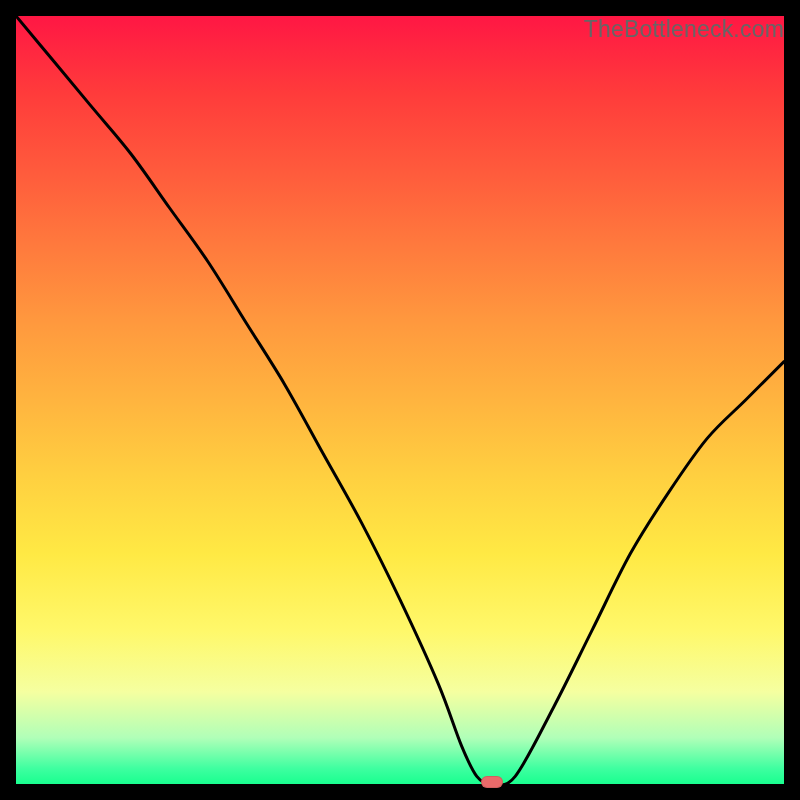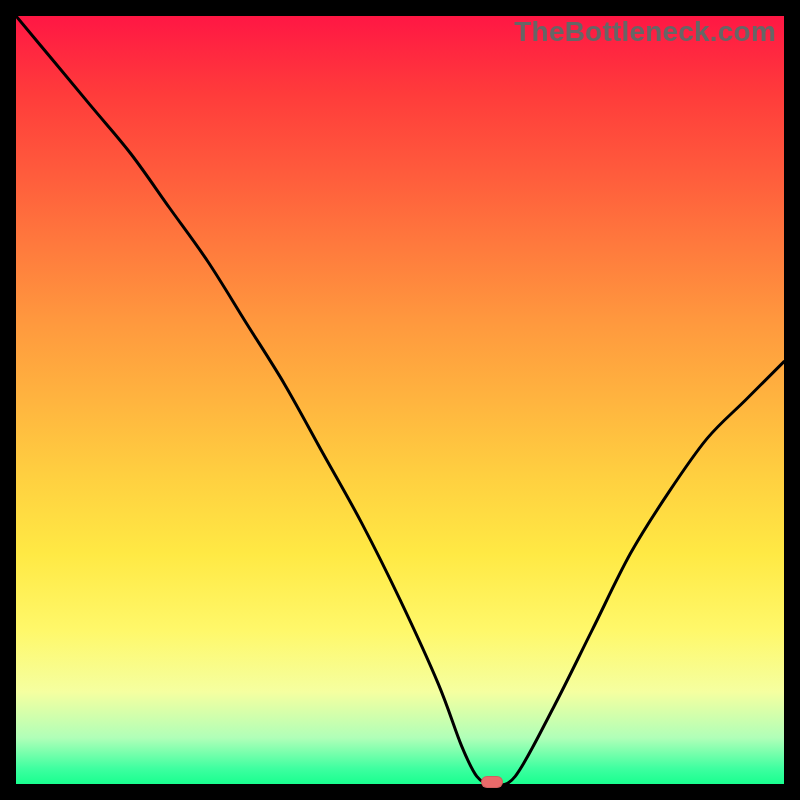--- a/index.html
+++ b/index.html
@@ -35,23 +35,23 @@
       #fff86a 80%,
       #f5ffa0 88%,
       #b0ffb8 94%,
       #3effa0 98%,
       #19ff8f 100%
     );
   }
   .watermark {
     position: absolute;
     top: 0;
-    right: 8px;
-    font-size: 28px;
-    font-weight: 700;
+    right: 0;
+    font-size: 23px;
+    font-weight: 400;
     color: #666;
     letter-spacing: 0.2px;
     user-select: none;
   }
   svg.curve {
     position: absolute;
     left: 0;
     top: 0;
     width: 768px;
     height: 768px;

